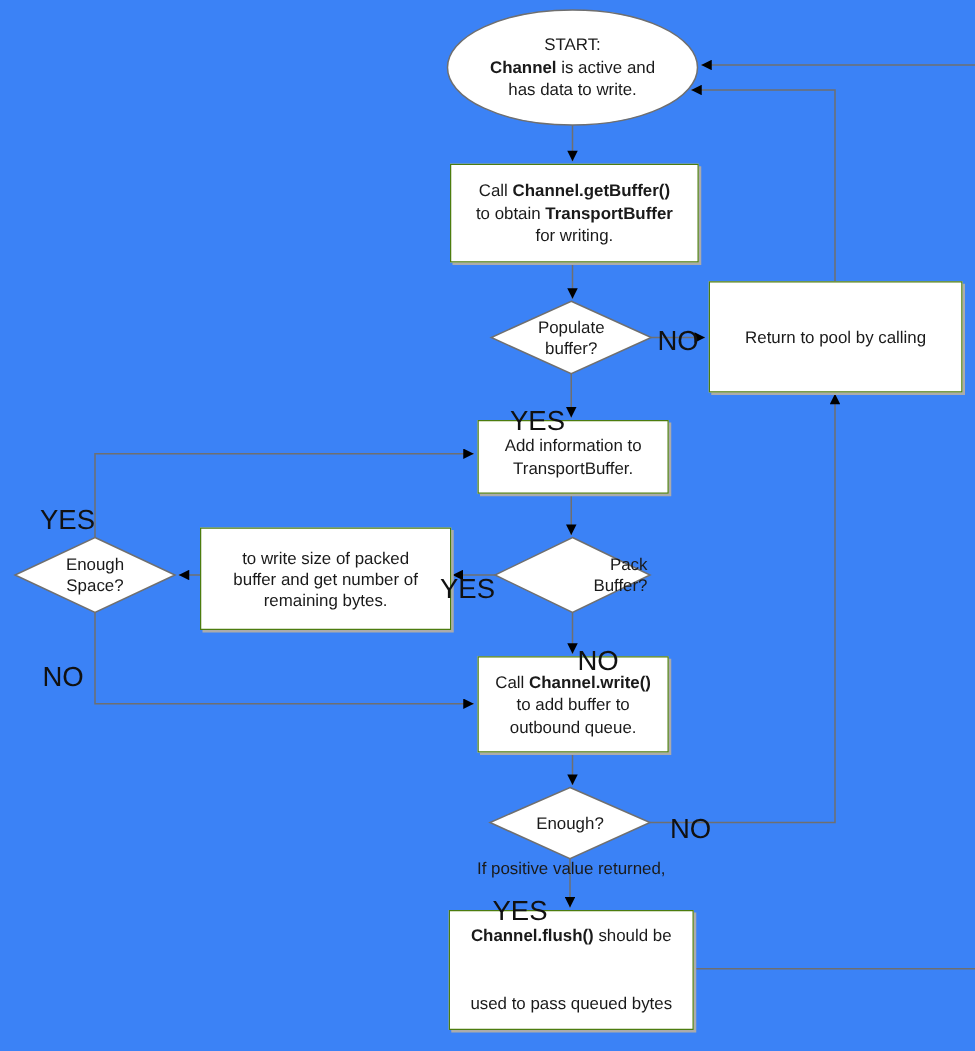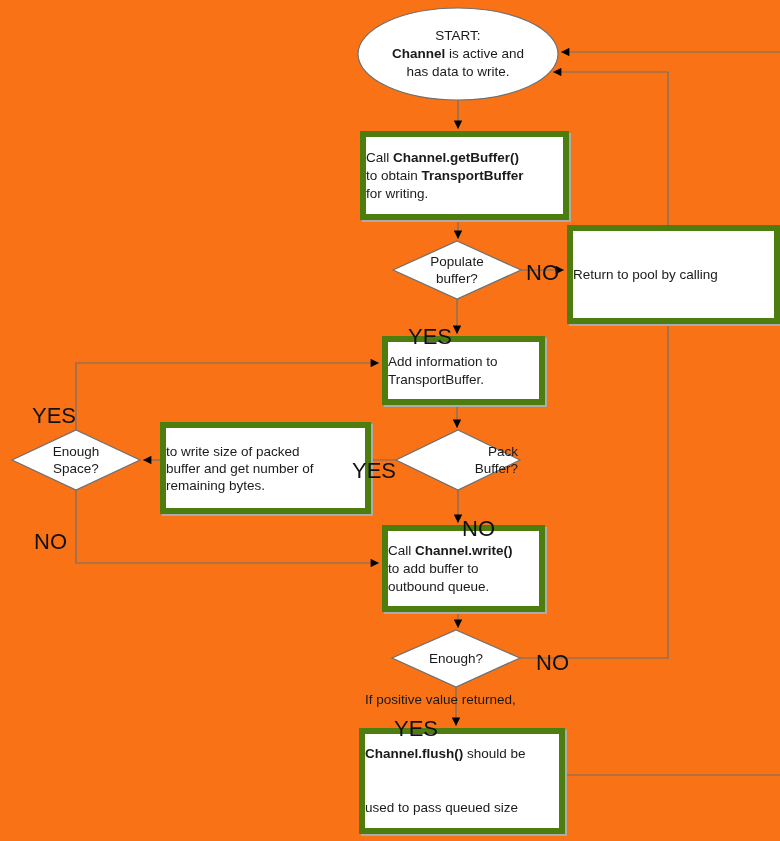--- a/index.html
+++ b/index.html
@@ -1,20 +1,20 @@
 <!DOCTYPE html>
 <html><head>
 <meta charset="utf-8">
 <style>
   html,body{margin:0;padding:0;background:#fff;}
-  .stage{position:relative;width:780px;height:841px;background:#f97316;overflow:hidden;
+  .stage{position:relative;width:780px;height:841px;background:#3b82f6;overflow:hidden;
          font-family:"Liberation Sans",sans-serif;color:#1a1a1a;}
   svg.wires{position:absolute;left:0;top:0;}
-  .box{position:absolute;background:#fff;border:6px solid #4d7c0f;box-shadow:2px 2px 0 #ababab;
-       display:flex;flex-direction:column;justify-content:center;align-items:flex-start;
+  .box{position:absolute;background:#fff;border:1px solid #4d7c0f;box-shadow:2px 2px 0 #ababab;
+       display:flex;flex-direction:column;justify-content:center;align-items:center;
        text-align:center;font-size:13.5px;line-height:18px;}
   .shape-text{position:absolute;display:flex;flex-direction:column;justify-content:center;
        align-items:center;text-align:center;font-size:13.5px;line-height:17px;pointer-events:none;}
   .ln{white-space:pre;}
   .b{font-weight:bold;}
   .lbl{position:absolute;font-size:22px;line-height:22px;color:#111;margin-top:24px;}
 </style>
 </head>
 <body>
 
@@ -103,21 +103,21 @@
     <div class="ln"><span>outbound queue.</span></div>
   </div>
 
   <div class="shape-text" style="left:394px;top:644px;width:124px;height:28px;">
     <div class="ln"><span>Enough?</span></div>
   </div>
 
   <div class="box" style="left:359px;top:728px;width:194px;height:94px;line-height:18px;gap:36px;">
     <div class="ln"><span>If positive value returned,</span></div>
     <div class="ln"><span class="b">Channel.flush()</span><span> should be</span></div>
-    <div class="ln"><span>used to pass queued size</span></div>
+    <div class="ln"><span>used to pass queued bytes</span></div>
     <div class="ln"><span>to network.</span></div>
   </div>
 
   <div class="lbl" style="left:526px;top:238px;">NO</div>
   <div class="lbl" style="left:408px;top:302px;">YES</div>
   <div class="lbl" style="left:352px;top:436px;">YES</div>
   <div class="lbl" style="left:462px;top:494px;">NO</div>
   <div class="lbl" style="left:32px;top:381px;">YES</div>
   <div class="lbl" style="left:34px;top:507px;">NO</div>
   <div class="lbl" style="left:536px;top:628px;">NO</div>

